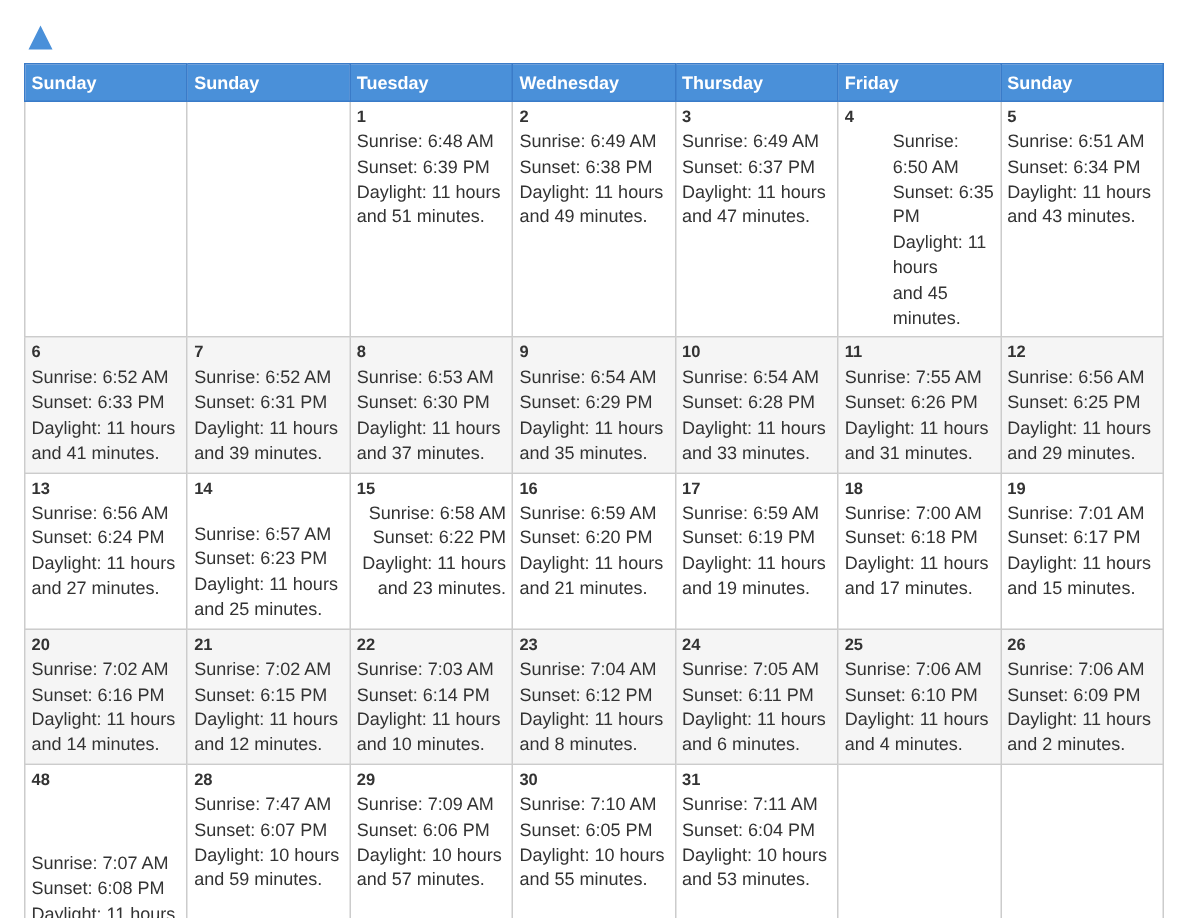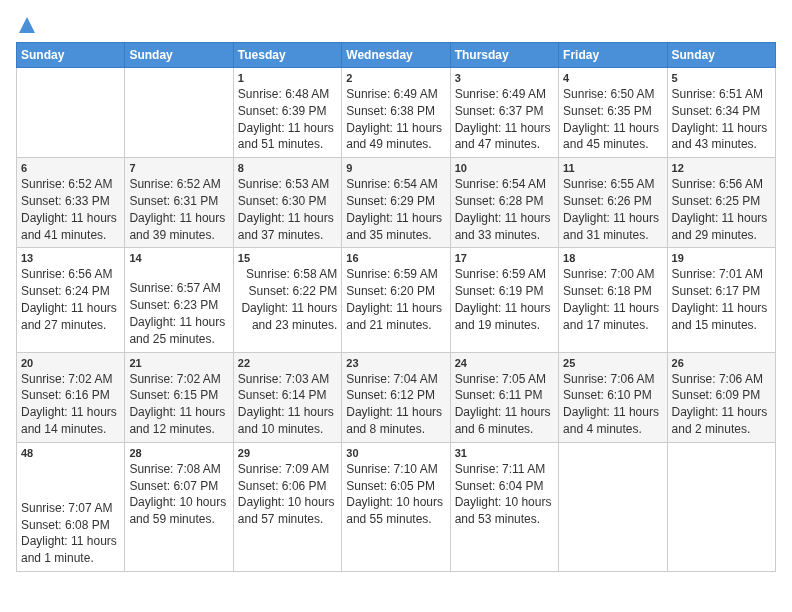--- a/index.html
+++ b/index.html
@@ -138,21 +138,21 @@
         </td>
         <td>
           <span class="day-num">3</span>
           <div class="day-info" style="white-space: pre-line;">Sunrise: 6:49 AM
 Sunset: 6:37 PM
 Daylight: 11 hours
 and 47 minutes.</div>
         </td>
         <td>
           <span class="day-num">4</span>
-          <div class="day-info" style="white-space: pre-line;">Sunrise: 6:50 AM
+          <div class="day-info" style="white-space: pre-line; margin-left: 32px;">Sunrise: 6:50 AM
 Sunset: 6:35 PM
 Daylight: 11 hours
 and 45 minutes.</div>
         </td>
         <td>
           <span class="day-num">5</span>
           <div class="day-info" style="white-space: pre-line;">Sunrise: 6:51 AM
 Sunset: 6:34 PM
 Daylight: 11 hours
 and 43 minutes.</div>
@@ -189,21 +189,21 @@
         </td>
         <td>
           <span class="day-num">10</span>
           <div class="day-info" style="white-space: pre-line;">Sunrise: 6:54 AM
 Sunset: 6:28 PM
 Daylight: 11 hours
 and 33 minutes.</div>
         </td>
         <td>
           <span class="day-num">11</span>
-          <div class="day-info" style="white-space: pre-line;">Sunrise: 6:55 AM
+          <div class="day-info" style="white-space: pre-line;">Sunrise: 7:55 AM
 Sunset: 6:26 PM
 Daylight: 11 hours
 and 31 minutes.</div>
         </td>
         <td>
           <span class="day-num">12</span>
           <div class="day-info" style="white-space: pre-line;">Sunrise: 6:56 AM
 Sunset: 6:25 PM
 Daylight: 11 hours
 and 29 minutes.</div>
@@ -314,21 +314,21 @@
       <tr>
         <td>
           <span class="day-num">48</span>
           <div class="day-info" style="white-space: pre-line; margin-top: 41px;">Sunrise: 7:07 AM
 Sunset: 6:08 PM
 Daylight: 11 hours
 and 1 minute.</div>
         </td>
         <td>
           <span class="day-num">28</span>
-          <div class="day-info" style="white-space: pre-line;">Sunrise: 7:08 AM
+          <div class="day-info" style="white-space: pre-line;">Sunrise: 7:47 AM
 Sunset: 6:07 PM
 Daylight: 10 hours
 and 59 minutes.</div>
         </td>
         <td>
           <span class="day-num">29</span>
           <div class="day-info" style="white-space: pre-line;">Sunrise: 7:09 AM
 Sunset: 6:06 PM
 Daylight: 10 hours
 and 57 minutes.</div>

